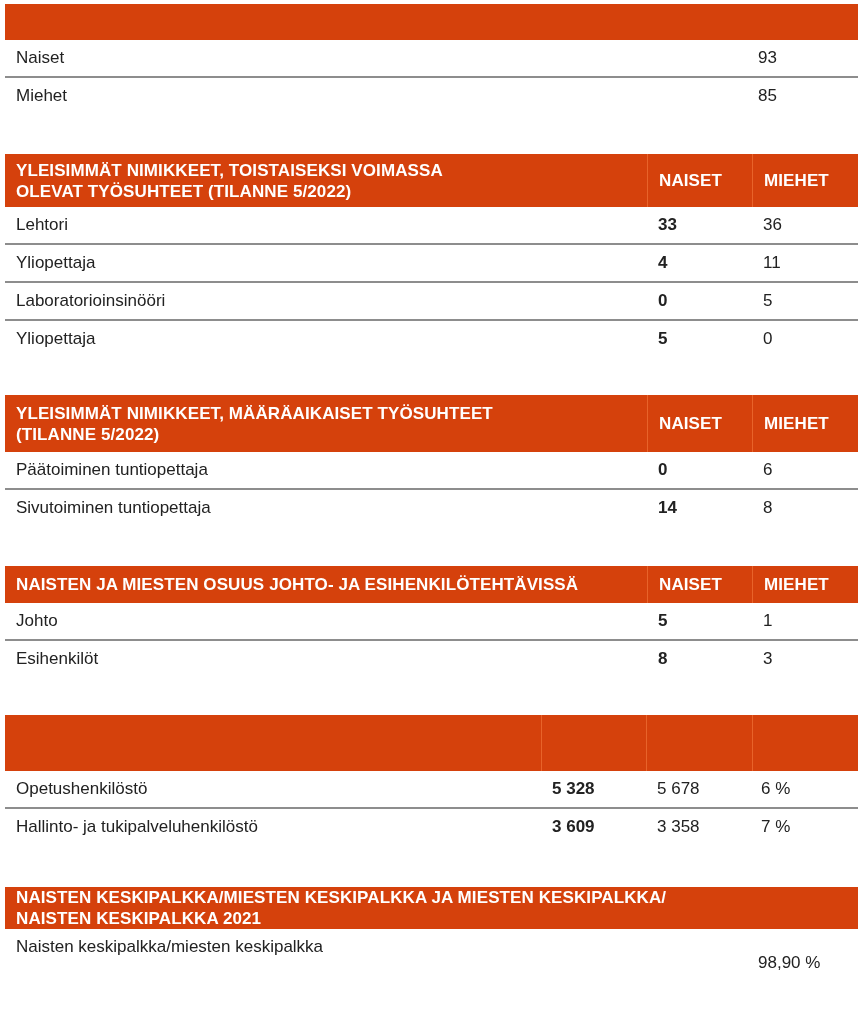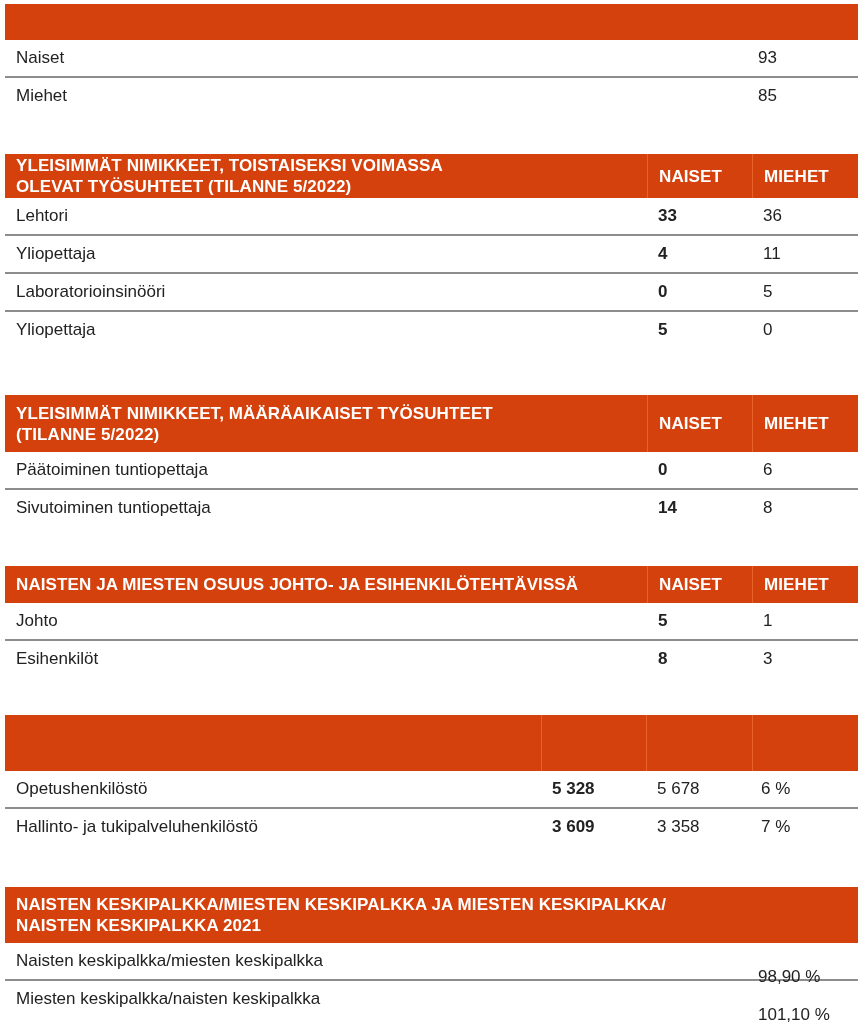--- a/index.html
+++ b/index.html
@@ -27,21 +27,21 @@
     <span class="c0">Naiset</span>
     <span style="width:100px;">93</span>
   </div>
   <div class="row">
     <span class="c0">Miehet</span>
     <span style="width:100px;">85</span>
   </div>
 </div>
 
 <div class="tbl" style="top:154px;">
-  <div class="hdr" style="height:44px;">
+  <div class="hdr" style="height:53px;">
     <div class="c c0" style="flex-direction:column;align-items:flex-start;justify-content:center;">
       <span>YLEISIMMÄT NIMIKKEET, TOISTAISEKSI VOIMASSA</span>
       <span>OLEVAT TYÖSUHTEET (TILANNE 5/2022)</span>
     </div>
     <div class="c cN">NAISET</div>
     <div class="c cM">MIEHET</div>
   </div>
   <div class="row">
     <span class="c0">Lehtori</span>
     <span class="cN">33</span>
@@ -118,27 +118,23 @@
   </div>
   <div class="row">
     <span class="c0">Hallinto- ja tukipalveluhenkilöstö</span>
     <span class="cN">3 609</span>
     <span class="cM">3 358</span>
     <span class="c3w">7 %</span>
   </div>
 </div>
 
 <div class="tbl" style="top:887px;">
-  <div class="hdr" style="height:56px;">
+  <div class="hdr" style="height:42px;">
     <div class="c c0" style="flex-direction:column;align-items:flex-start;justify-content:center;">
       <span>NAISTEN KESKIPALKKA/MIESTEN KESKIPALKKA JA MIESTEN KESKIPALKKA/</span>
       <span>NAISTEN KESKIPALKKA 2021</span>
     </div>
   </div>
   <div class="row">
     <span class="c0">Naisten keskipalkka/miesten keskipalkka</span>
     <span class="valR">98,90 %</span>
   </div>
-  <div class="row">
-    <span class="c0">Miesten keskipalkka/naisten keskipalkka</span>
-    <span class="valR">101,10 %</span>
-  </div>
 </div>
 
 </body></html>

